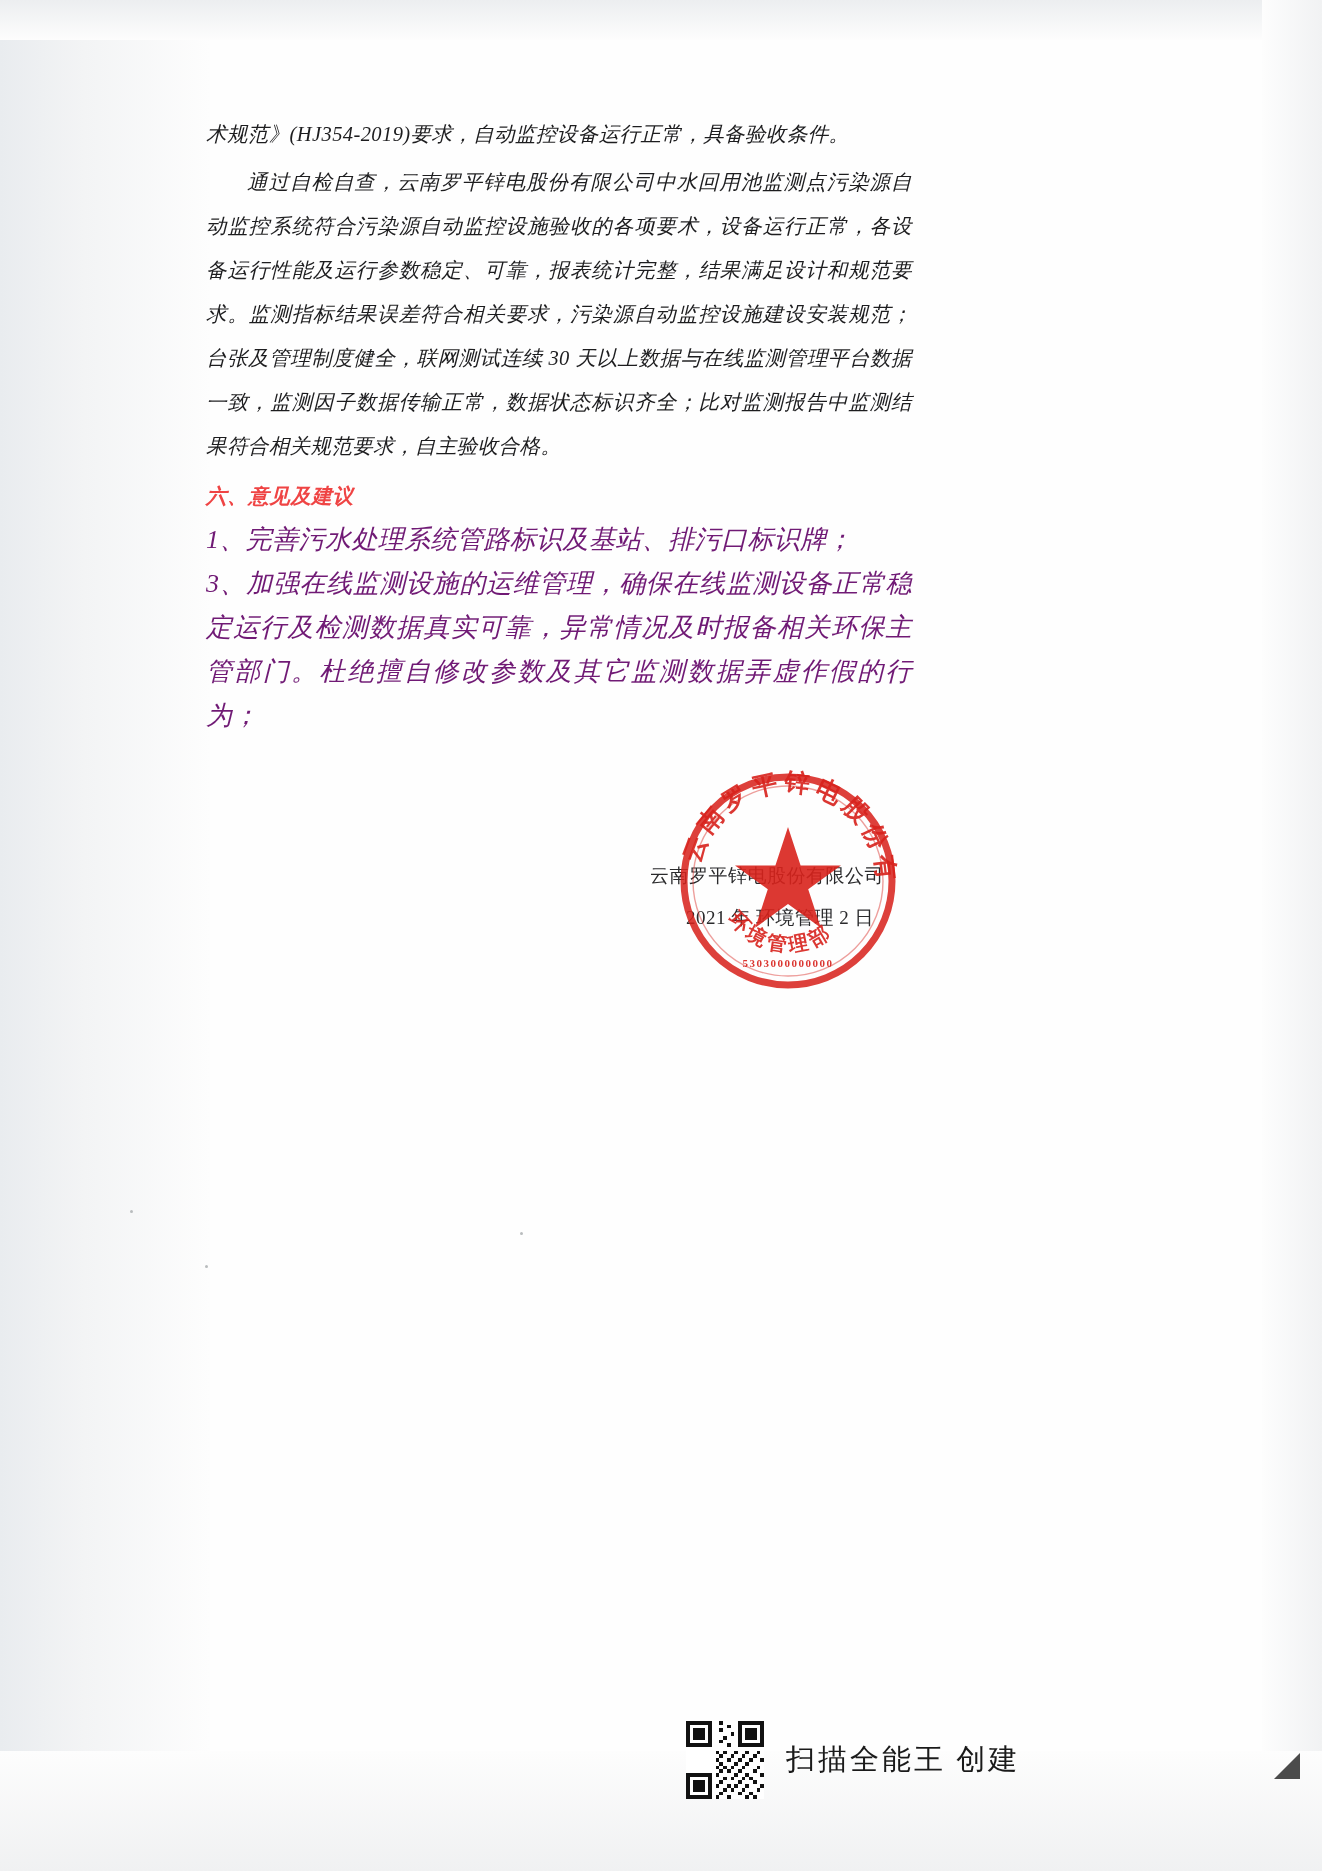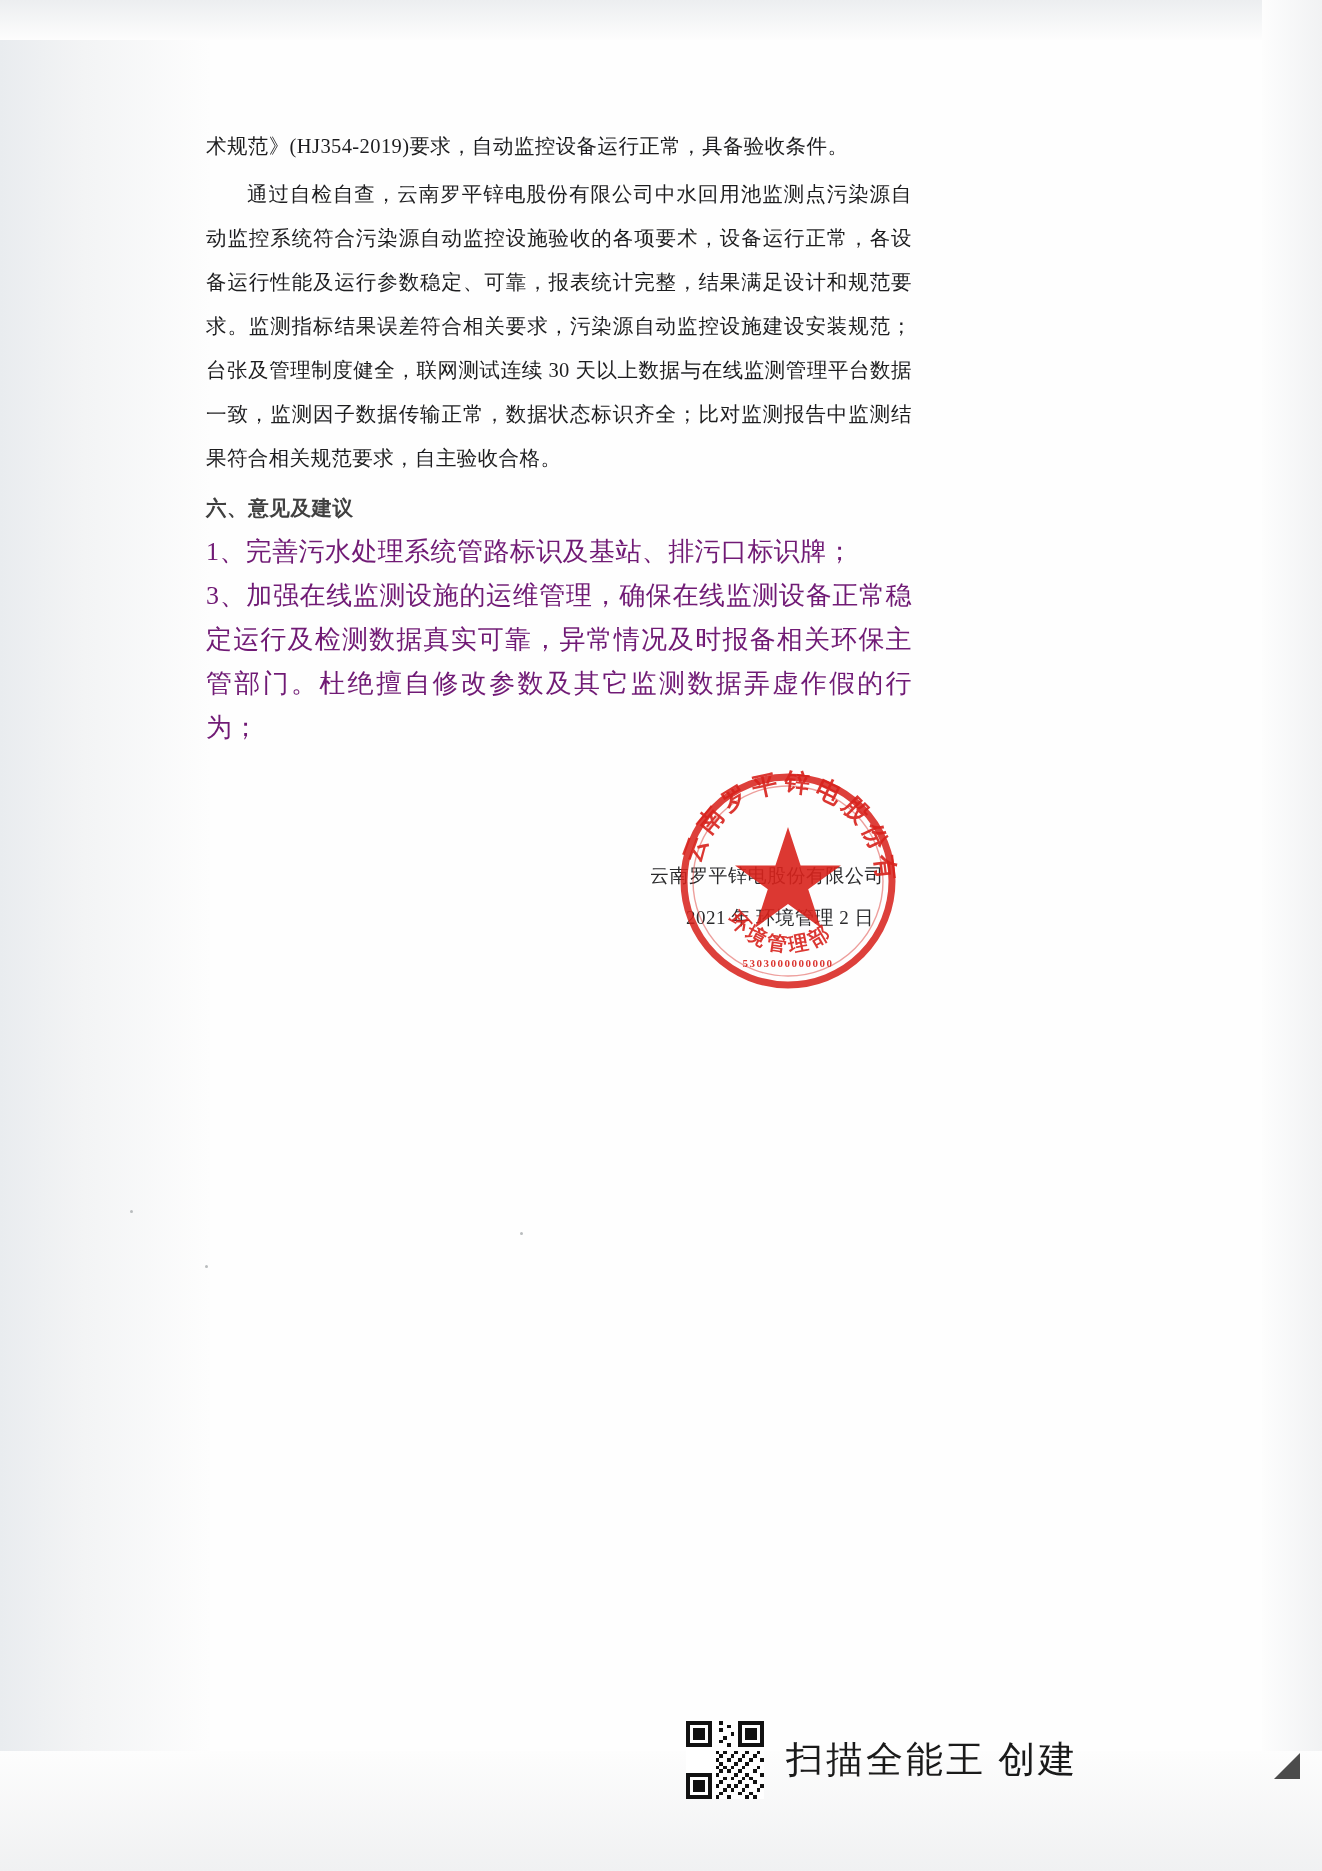--- a/index.html
+++ b/index.html
@@ -51,39 +51,40 @@
     right: 22px;
     bottom: 92px;
     width: 0; height: 0;
     border-left: 26px solid transparent;
     border-bottom: 26px solid #2b2b2b;
     opacity: .85;
   }
   .content {
     position: absolute;
     left: 206px;
-    top: 124px;
+    top: 112px;
     width: 706px;
+    font-style: italic;
   }
   .para {
     font-size: 20.5px;
     line-height: 44px;
     color: #1d1d1f;
     letter-spacing: .4px;
     text-align: justify;
     margin: 0 0 2px 0;
     font-family: "Liberation Serif", "DejaVu Serif", serif;
   }
   .para.indent {
     text-indent: 41px;
   }
   .heading {
     font-size: 20.5px;
     line-height: 44px;
-    color: #404040;
+    color: #ef4444;
     font-weight: bold;
     margin: 6px 0 0 0;
     letter-spacing: .6px;
   }
   .first-line {
     margin-bottom: 4px;
   }
   .listitem {
     font-size: 26px;
     line-height: 44px;
@@ -128,21 +129,21 @@
     display: flex;
     align-items: center;
     gap: 22px;
   }
   .qr {
     width: 78px;
     height: 78px;
     image-rendering: pixelated;
   }
   .footer-text {
-    font-size: 37px;
+    font-size: 29px;
     color: #1a1a1a;
     letter-spacing: 3px;
     font-family: "Liberation Serif", "DejaVu Serif", serif;
   }
   .speck {
     position: absolute;
     width: 3px;
     height: 3px;
     background: #b9bcbe;
     border-radius: 50%;

